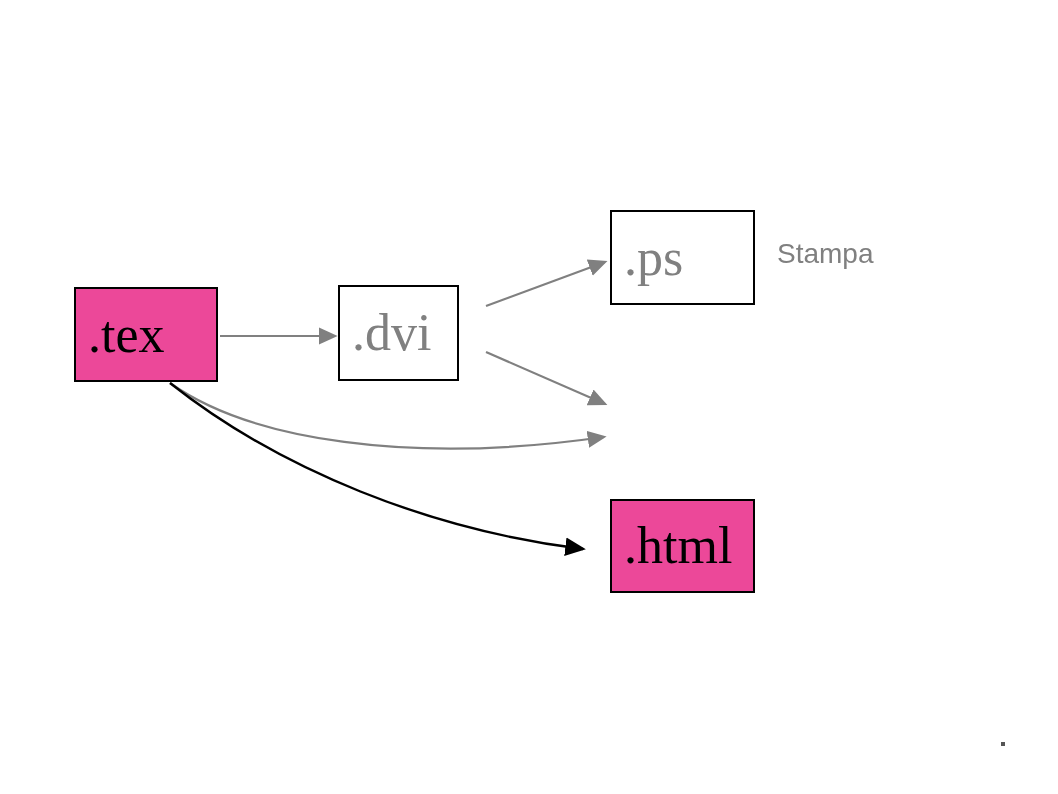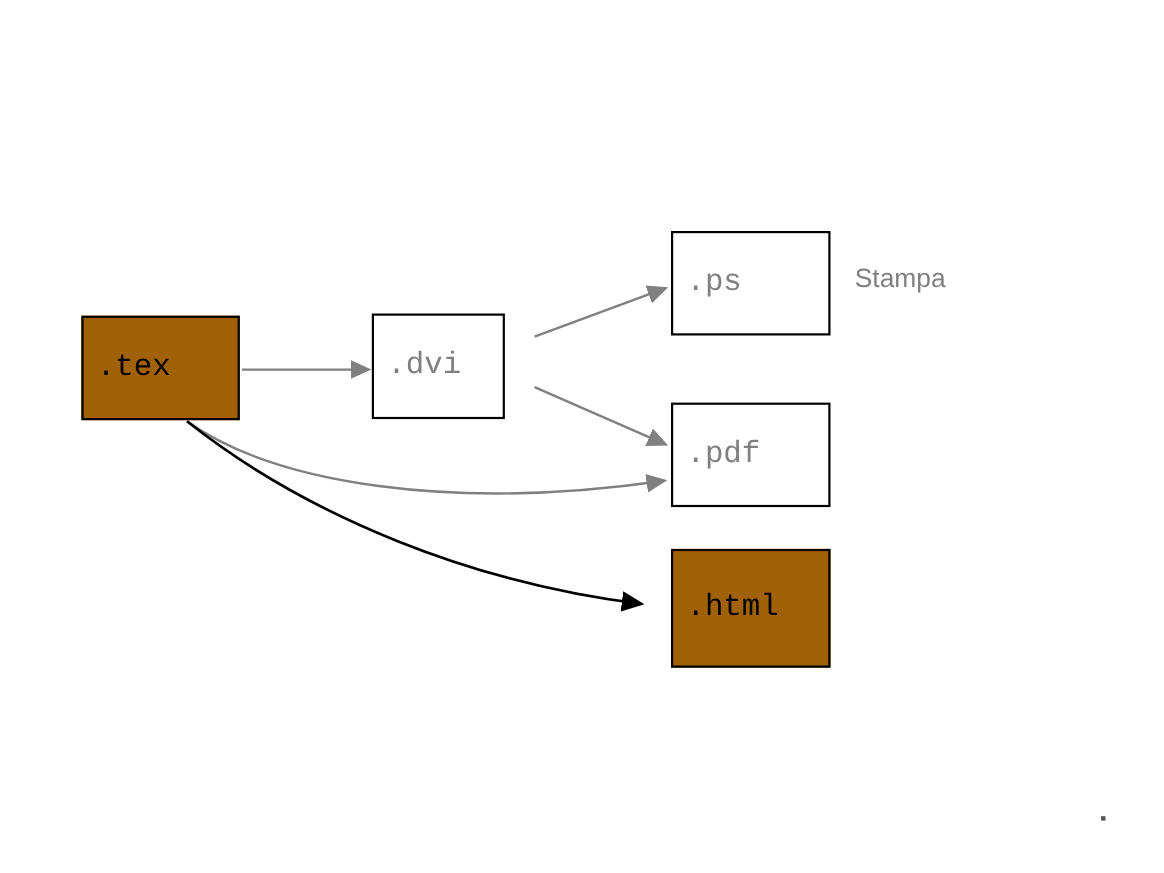--- a/index.html
+++ b/index.html
@@ -25,30 +25,30 @@
     width: 1058px;
     height: 794px;
   }
   .node {
     position: absolute;
     box-sizing: border-box;
     border: 2px solid #000000;
     display: flex;
     align-items: center;
     justify-content: flex-start;
-    font-family: Liberation Mono, monospace;
-    font-size: 28px;
+    font-family: Liberation Serif, serif;
+    font-size: 52px;
     line-height: 1;
     letter-spacing: 0px;
     white-space: pre;
     padding-left: 12px;
     user-select: none;
   }
   .node-fill-lavender {
-    background: #a16207;
+    background: #ec4899;
     color: #000000;
   }
   .node-fill-white {
     background: #ffffff;
     color: #808080;
   }
   .node-tex {
     left: 74px;
     top: 287px;
     width: 144px;
@@ -69,27 +69,27 @@
   .node-pdf {
     left: 610px;
     top: 366px;
     width: 145px;
     height: 95px;
   }
   .node-html {
     left: 610px;
     top: 499px;
     width: 145px;
-    height: 108px;
+    height: 94px;
   }
   .annotation {
     position: absolute;
     color: #808080;
     font-family: "Liberation Sans", sans-serif;
-    font-size: 24px;
+    font-size: 28px;
     line-height: 34px;
     white-space: pre-line;
     user-select: none;
   }
   .annotation-print {
     left: 777px;
     top: 237px;
   }
   .annotation-print-view {
     left: 777px;
@@ -129,21 +129,20 @@
 
     <path d="M 170,383 C 280,470 430,530 583,549" fill="none" stroke="#000000" stroke-width="2.4" marker-end="url(#head-black)"></path>
   </svg>
 
   <div class="node node-tex node-fill-lavender">.tex</div>
 
   <div class="node node-dvi node-fill-white">.dvi</div>
 
   <div class="node node-ps node-fill-white">.ps</div>
 
-  <div class="node node-pdf node-fill-white">.pdf</div>
 
   <div class="node node-html node-fill-lavender">.html</div>
 
   <div class="annotation annotation-print">Stampa</div>
 
 
   <div class="corner-dot"></div>
 
 </div>
 

